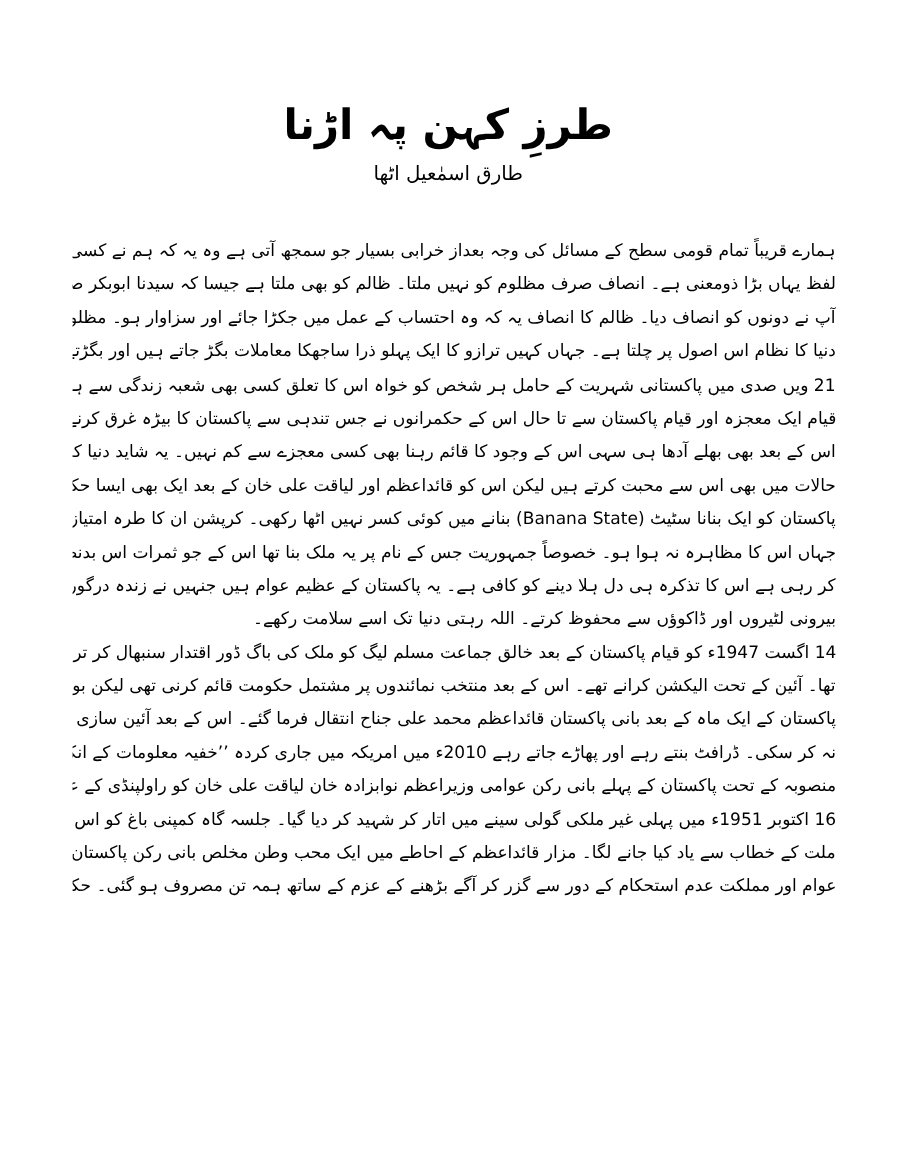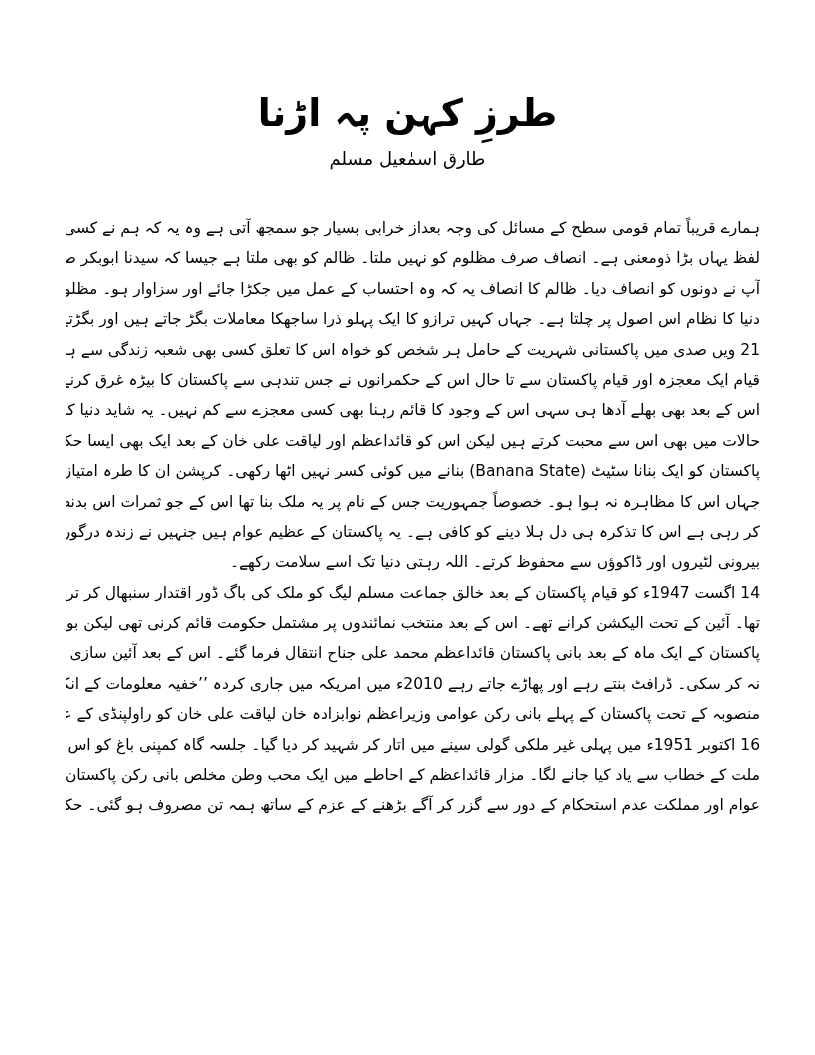--- a/index.html
+++ b/index.html
@@ -74,21 +74,21 @@
     }
     .line.last {
       text-align-last: right;
     }
   </style>
 </head>
 <body>
 
 <div class="page">
   <h1 class="title">طرزِ کہن پہ اڑنا</h1>
-  <div class="author">طارق اسمٰعیل مسلم</div>
+  <div class="author">طارق اسمٰعیل اٹھا</div>
 
   <div class="body">
     <p>
       <span class="line">ہمارے قریباً تمام قومی سطح کے مسائل کی وجہ بعداز خرابی بسیار جو سمجھ آتی ہے وہ یہ کہ ہم نے کسی مسئلے سے بروقت انصاف نہیں کیا۔ ’’انصاف‘‘ کا</span>
       <span class="line">لفظ یہاں بڑا ذومعنی ہے۔ انصاف صرف مظلوم کو نہیں ملتا۔ ظالم کو بھی ملتا ہے جیسا کہ سیدنا ابوبکر صدیقؓ نے اپنے صدارتی خطبے میں بیان فرمایا اور</span>
       <span class="line">آپ نے دونوں کو انصاف دیا۔ ظالم کا انصاف یہ کہ وہ احتساب کے عمل میں جکڑا جائے اور سزاوار ہو۔ مظلوم کا یہ کہ اسے اس کا حق ملے۔ ساری</span>
       <span class="line last">دنیا کا نظام اس اصول پر چلتا ہے۔ جہاں کہیں ترازو کا ایک پہلو ذرا ساجھکا معاملات بگڑ جاتے ہیں اور بگڑتے ہی چلے جاتے ہیں۔</span>
     </p>
     <p>
       <span class="line">21 ویں صدی میں پاکستانی شہریت کے حامل ہر شخص کو خواہ اس کا تعلق کسی بھی شعبہ زندگی سے ہو ایمان کی حد تک یقین ہو گیا ہے کہ پاکستان کا</span>

